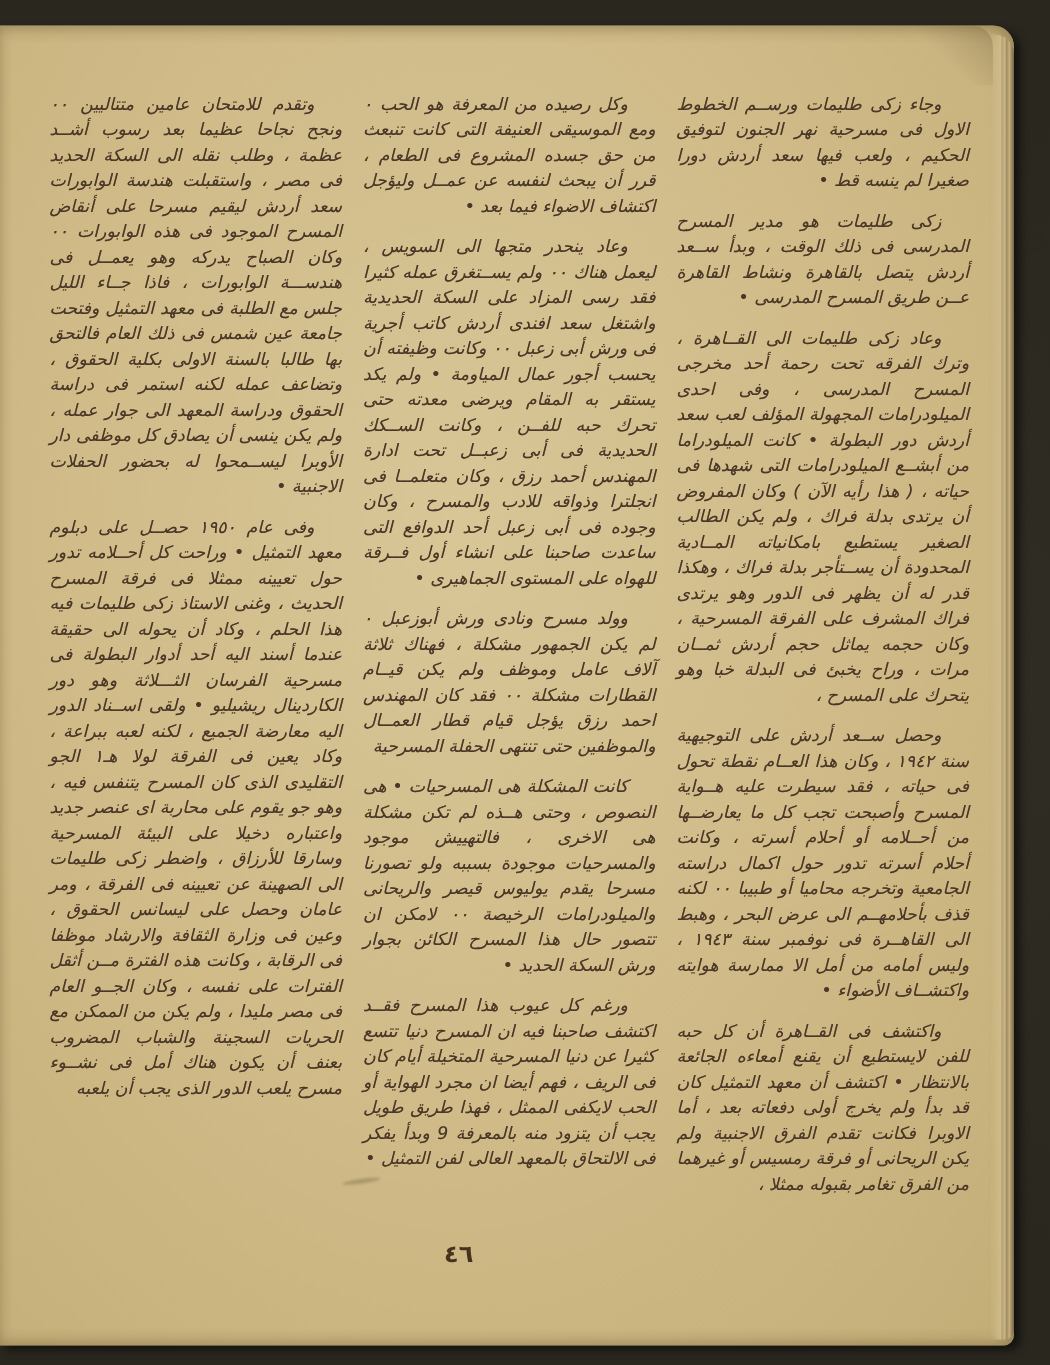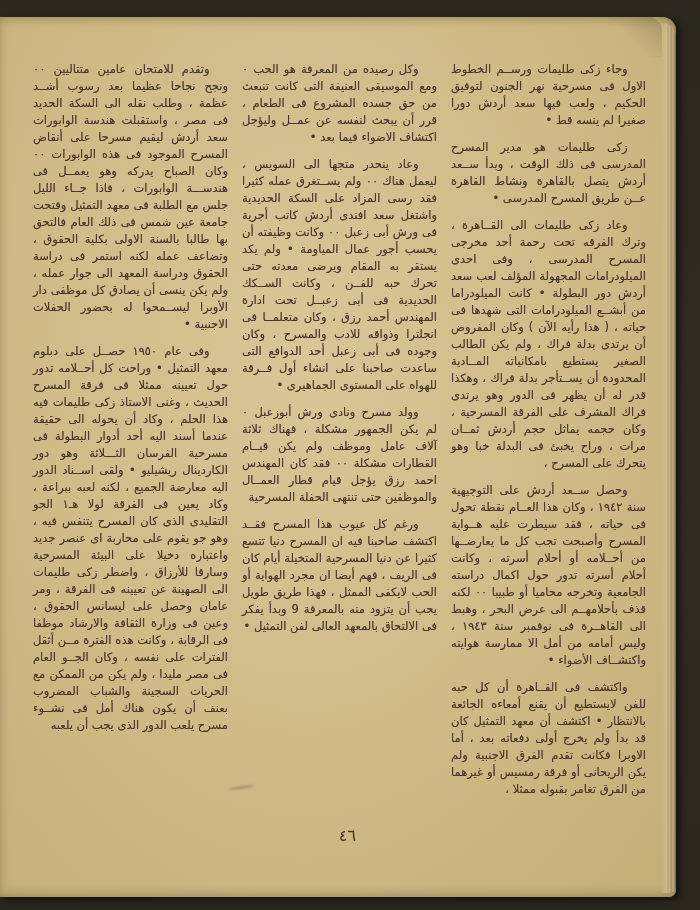--- a/index.html
+++ b/index.html
@@ -54,29 +54,29 @@
     flex: 1 1 0;
     direction: rtl;
     color: #4a3727;
     font-size: 11.5px;
     line-height: 17px;
     text-align: justify;
     text-align-last: right;
     letter-spacing: 0;
     text-shadow: 0 0 .4px rgba(74,55,39,.5);
   }
-  .col p { margin: 0 0 10px 0; text-indent: 1.6em; }
+  .col p { margin: 0 0 10px 0; text-indent: 1.6em; font-style: italic; }
   .page-number {
     position: absolute;
     bottom: 52px; left: 296px;
     width: 60px;
-    text-align: right;
+    text-align: left;
     color: #46331f;
     font-size: 16px;
-    font-weight: normal;
+    font-weight: bold;
   }
   .smudge {
     position: absolute;
     left: 228px; bottom: 108px;
     width: 26px; height: 3px;
     background: rgba(90,75,50,.35);
     border-radius: 50%;
     transform: rotate(-8deg);
     filter: blur(1px);
   }
@@ -102,20 +102,21 @@
         <p>زكى طليمات هو مدير المسرح المدرسى فى ذلك الوقت ، وبدأ ســعد أردش يتصل بالقاهرة ونشاط القاهرة عــن طريق المسرح المدرسى •</p>
         <p>وعاد زكى طليمات الى القــاهرة ، وترك الفرقه تحت رحمة أحد مخرجى المسرح المدرسى ، وفى احدى الميلودرامات المجهولة المؤلف لعب سعد أردش دور البطولة • كانت الميلودراما من أبشــع الميلودرامات التى شهدها فى حياته ، ( هذا رأيه الآن ) وكان المفروض أن يرتدى بدلة فراك ، ولم يكن الطالب الصغير يستطيع بامكانياته المــادية المحدودة أن يســتأجر بدلة فراك ، وهكذا قدر له أن يظهر فى الدور وهو يرتدى فراك المشرف على الفرقة المسرحية ، وكان حجمه يماثل حجم أردش ثمــان مرات ، وراح يخبئ فى البدلة خبا وهو يتحرك على المسرح ،</p>
         <p>وحصل ســعد أردش على التوجيهية سنة ١٩٤٢ ، وكان هذا العــام نقطة تحول فى حياته ، فقد سيطرت عليه هــواية المسرح وأصبحت تجب كل ما يعارضــها من أحــلامه أو أحلام أسرته ، وكانت أحلام أسرته تدور حول اكمال دراسته الجامعية وتخرجه محاميا أو طبيبا ٠٠ لكنه قذف بأحلامهــم الى عرض البحر ، وهبط الى القاهــرة فى نوفمبر سنة ١٩٤٣ ، وليس أمامه من أمل الا ممارسة هوايته واكتشــاف الأضواء •</p>
         <p>واكتشف فى القــاهرة أن كل حبه للفن لايستطيع أن يقنع أمعاءه الجائعة بالانتظار • اكتشف أن معهد التمثيل كان قد بدأ ولم يخرج أولى دفعاته بعد ، أما الاوبرا فكانت تقدم الفرق الاجنبية ولم يكن الريحانى أو فرقة رمسيس أو غيرهما من الفرق تغامر بقبوله ممثلا ،</p>
       </div>
 
       <div class="col">
         <p>وكل رصيده من المعرفة هو الحب ٠ ومع الموسيقى العنيفة التى كانت تنبعث من حق جسده المشروع فى الطعام ، قرر أن يبحث لنفسه عن عمــل وليؤجل اكتشاف الاضواء فيما بعد •</p>
         <p>وعاد ينحدر متجها الى السويس ، ليعمل هناك ٠٠ ولم يســتغرق عمله كثيرا فقد رسى المزاد على السكة الحديدية واشتغل سعد افندى أردش كاتب أجرية فى ورش أبى زعبل ٠٠ وكانت وظيفته أن يحسب أجور عمال المياومة • ولم يكد يستقر به المقام ويرضى معدته حتى تحرك حبه للفــن ، وكانت الســكك الحديدية فى أبى زعبــل تحت ادارة المهندس أحمد رزق ، وكان متعلمــا فى انجلترا وذواقه للادب والمسرح ، وكان وجوده فى أبى زعبل أحد الدوافع التى ساعدت صاحبنا على انشاء أول فــرقة للهواه على المستوى الجماهيرى •</p>
         <p>وولد مسرح ونادى ورش أبوزعبل ٠ لم يكن الجمهور مشكلة ، فهناك ثلاثة آلاف عامل وموظف ولم يكن قيــام القطارات مشكلة ٠٠ فقد كان المهندس احمد رزق يؤجل قيام قطار العمــال والموظفين حتى تنتهى الحفلة المسرحية</p>
+        <p>كانت المشكلة هى المسرحيات • هى النصوص ، وحتى هــذه لم تكن مشكلة هى الاخرى ، فالتهييش موجود والمسرحيات موجودة بسببه ولو تصورنا مسرحا يقدم يوليوس قيصر والريحانى والميلودرامات الرخيصة ٠٠ لامكن ان تتصور حال هذا المسرح الكائن بجوار ورش السكة الحديد •</p>
         <p>ورغم كل عيوب هذا المسرح فقــد اكتشف صاحبنا فيه ان المسرح دنيا تتسع كثيرا عن دنيا المسرحية المتخيلة أيام كان فى الريف ، فهم أيضا ان مجرد الهواية أو الحب لايكفى الممثل ، فهذا طريق طويل يجب أن يتزود منه بالمعرفة 9 وبدأ يفكر فى الالتحاق بالمعهد العالى لفن التمثيل •</p>
       </div>
 
       <div class="col">
         <p>وتقدم للامتحان عامين متتاليين ٠٠ ونجح نجاحا عظيما بعد رسوب أشــد عظمة ، وطلب نقله الى السكة الحديد فى مصر ، واستقبلت هندسة الوابورات سعد أردش ليقيم مسرحا على أنقاض المسرح الموجود فى هذه الوابورات ٠٠ وكان الصباح يدركه وهو يعمــل فى هندســـة الوابورات ، فاذا جــاء الليل جلس مع الطلبة فى معهد التمثيل وفتحت جامعة عين شمس فى ذلك العام فالتحق بها طالبا بالسنة الاولى بكلية الحقوق ، وتضاعف عمله لكنه استمر فى دراسة الحقوق ودراسة المعهد الى جوار عمله ، ولم يكن ينسى أن يصادق كل موظفى دار الأوبرا ليســمحوا له بحضور الحفلات الاجنبية •</p>
         <p>وفى عام ١٩٥٠ حصــل على دبلوم معهد التمثيل • وراحت كل أحــلامه تدور حول تعيينه ممثلا فى فرقة المسرح الحديث ، وغنى الاستاذ زكى طليمات فيه هذا الحلم ، وكاد أن يحوله الى حقيقة عندما أسند اليه أحد أدوار البطولة فى مسرحية الفرسان الثـــلاثة وهو دور الكاردينال ريشيليو • ولقى اســناد الدور اليه معارضة الجميع ، لكنه لعبه ببراعة ، وكاد يعين فى الفرقة لولا هـ١ الجو التقليدى الذى كان المسرح يتنفس فيه ، وهو جو يقوم على محاربة اى عنصر جديد واعتباره دخيلا على البيئة المسرحية وسارقا للأرزاق ، واضطر زكى طليمات الى الصهينة عن تعيينه فى الفرقة ، ومر عامان وحصل على ليسانس الحقوق ، وعين فى وزارة الثقافة والارشاد موظفا فى الرقابة ، وكانت هذه الفترة مــن أثقل الفترات على نفسه ، وكان الجــو العام فى مصر مليدا ، ولم يكن من الممكن مع الحريات السجينة والشباب المضروب بعنف أن يكون هناك أمل فى نشــوء مسرح يلعب الدور الذى يجب أن يلعبه</p>
       </div>
     </div>
 
     <div class="smudge"></div>

